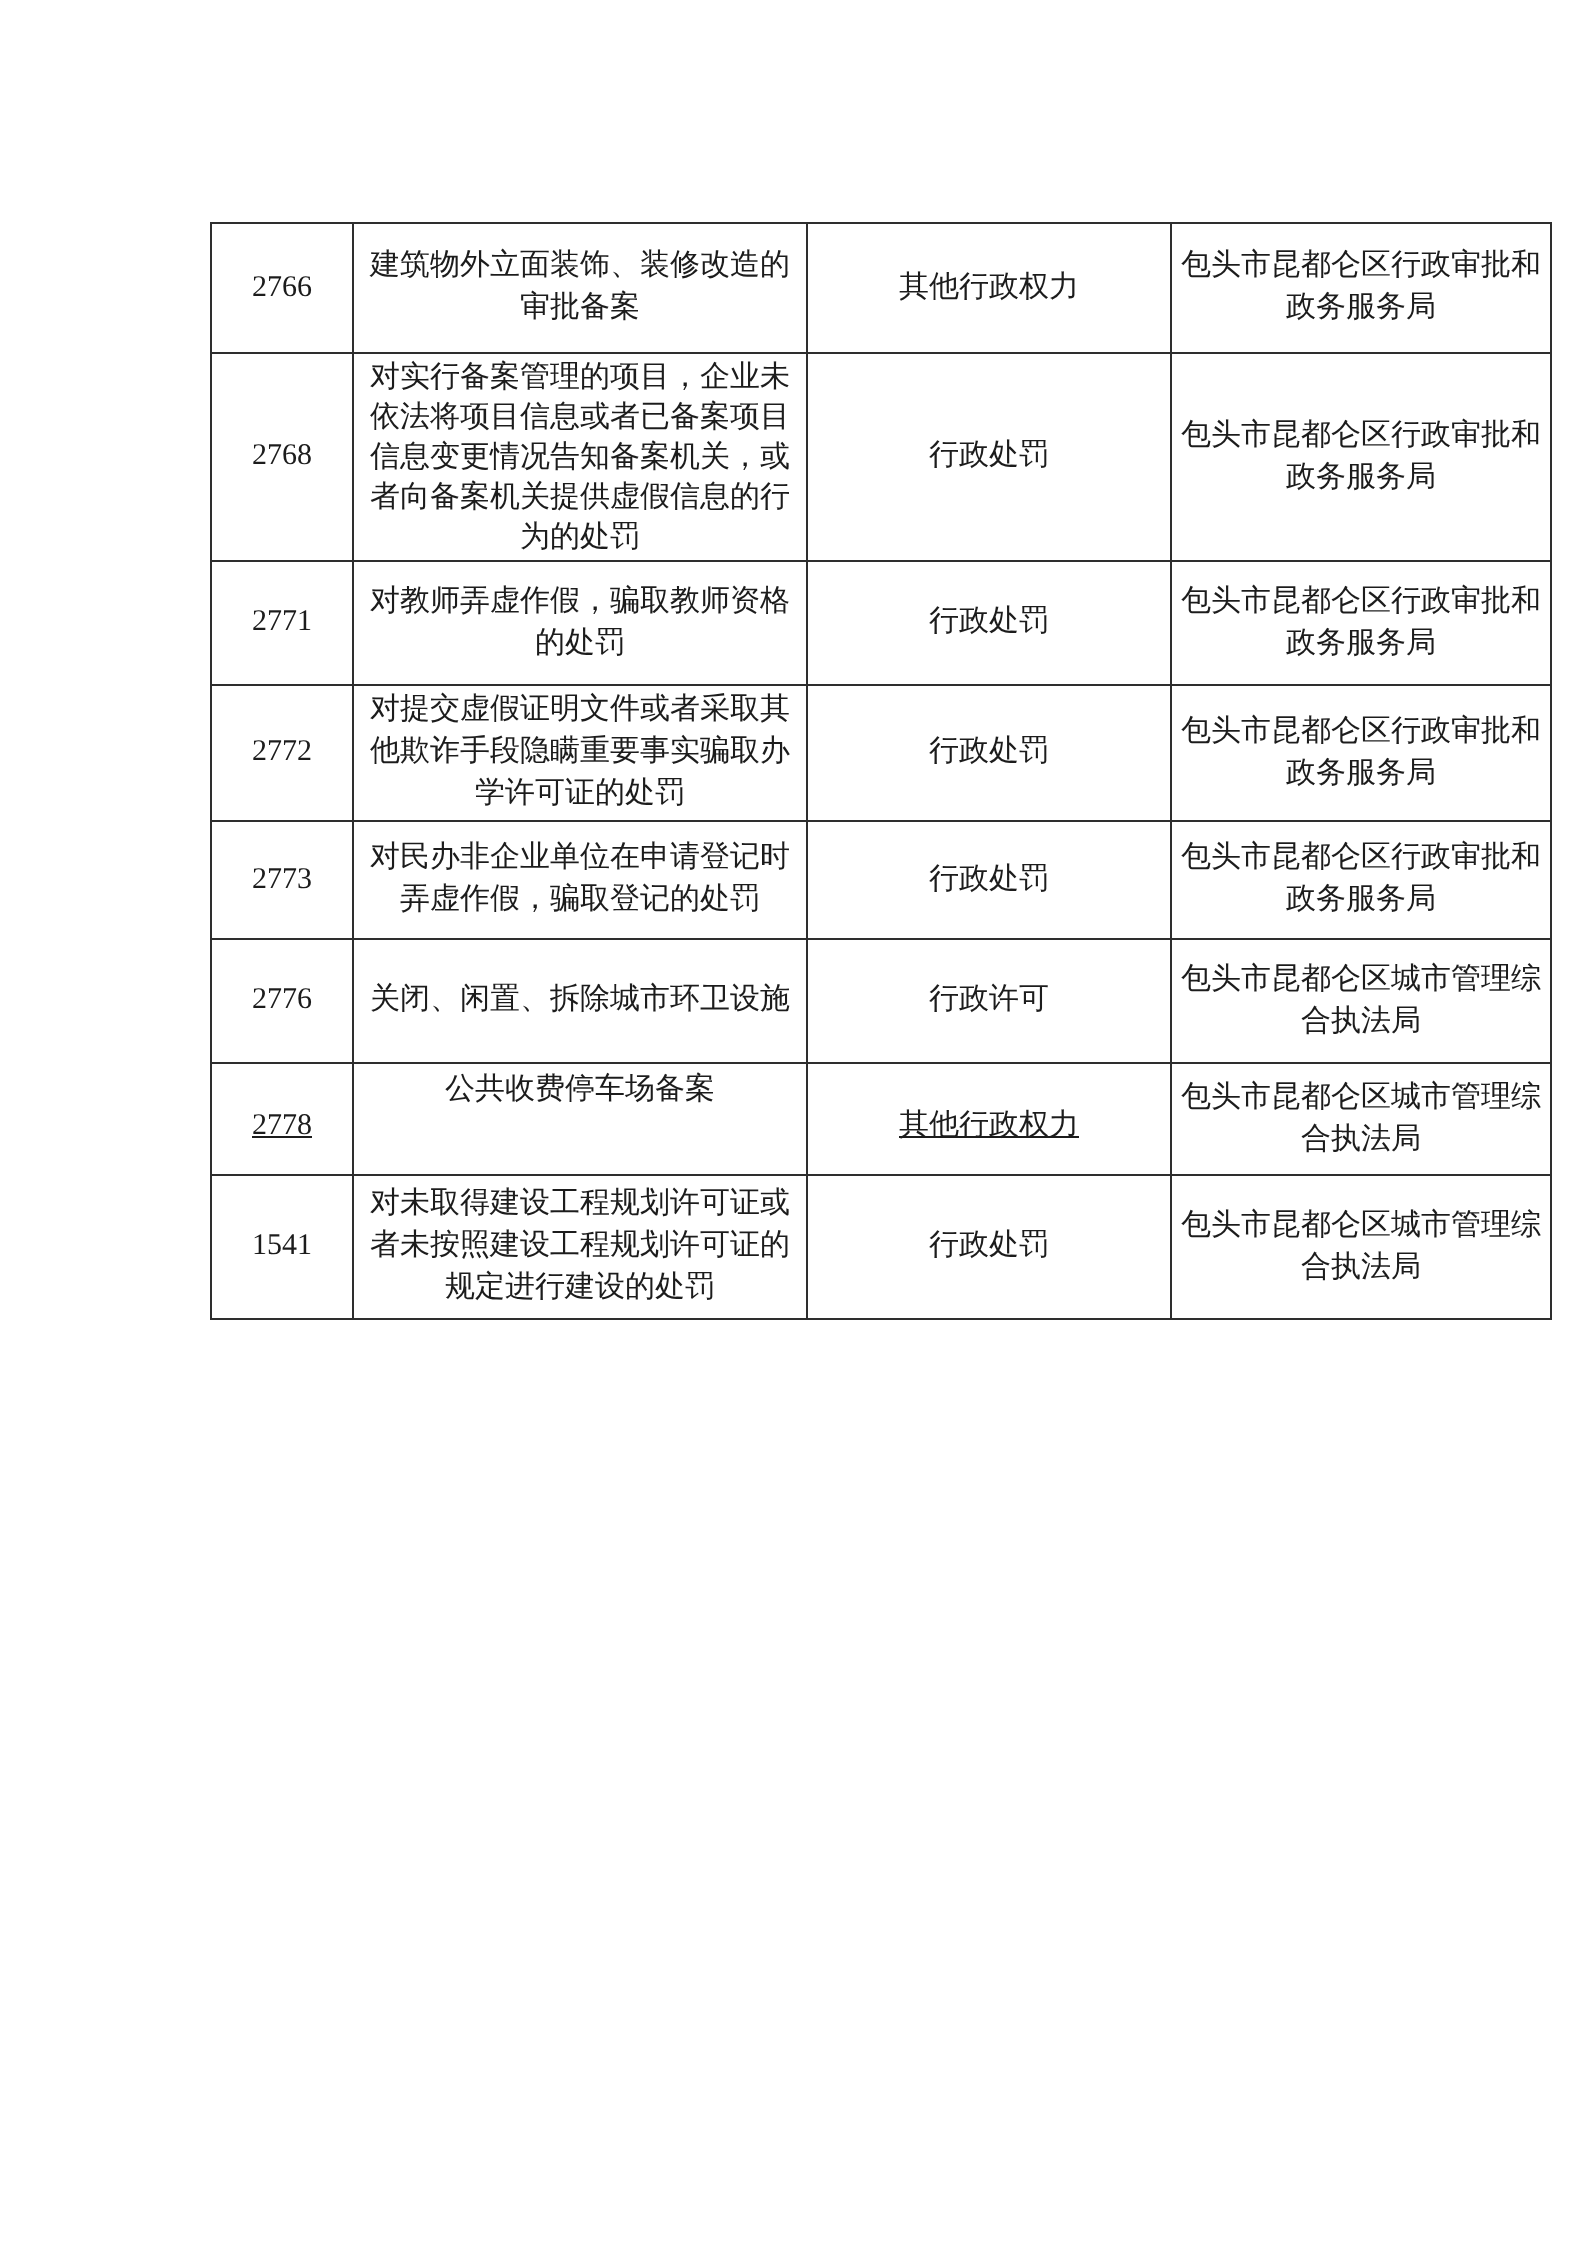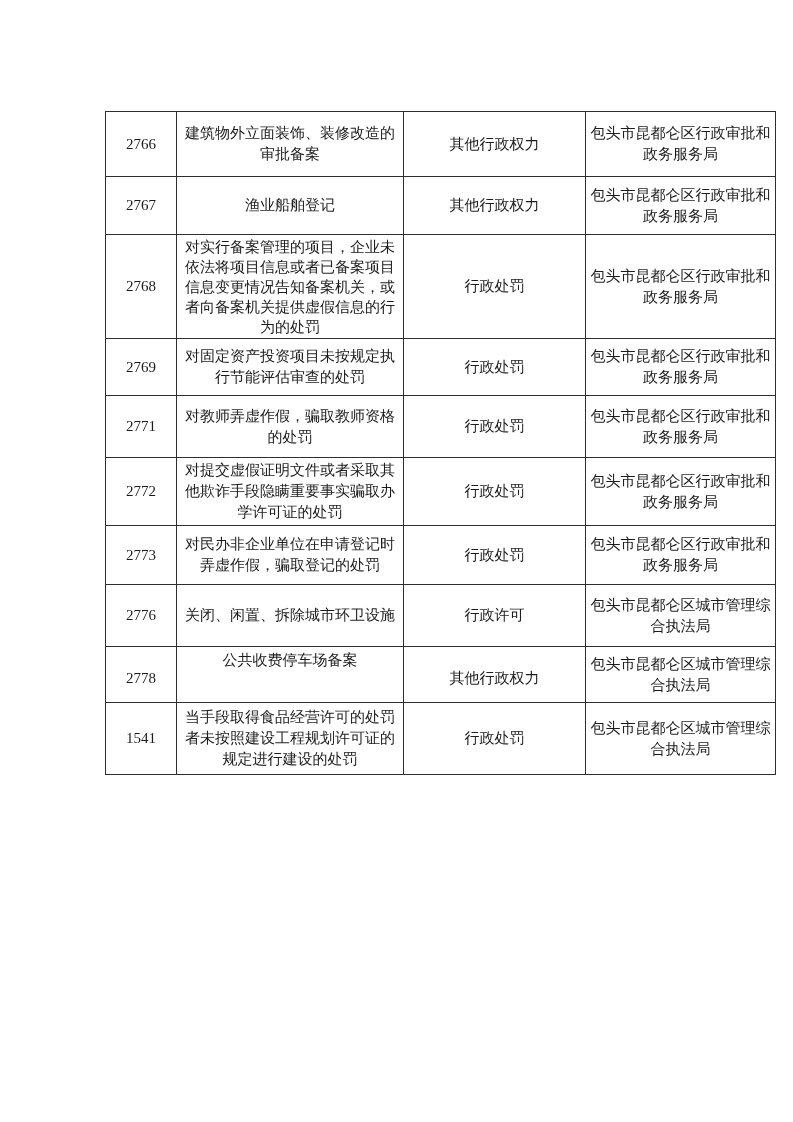--- a/index.html
+++ b/index.html
@@ -56,21 +56,21 @@
   tr.r6  { height: 62px; }
   tr.r7  { height: 68px; }
   tr.r8  { height: 59px; }
   tr.r9  { height: 58px; }
   tr.r10 { height: 60px; }
   tr.r11 { height: 62px; }
   tr.r12 { height: 55px; }
   tr.r13 { height: 56px; }
   tr.r13 td.name-cell { vertical-align: top; padding-top: 3px; }
   tr.r13 td.cat-cell,
-  tr.r13 td.id-cell { vertical-align: middle; padding-top: 8px; }
+  tr.r13 td.id-cell { vertical-align: middle; padding-top: 8px; text-decoration: underline; }
   tr.r14 { height: 72px; }
 </style>
 </head>
 <body>
 
 <div class="doc-page">
   <table class="items-table">
     <colgroup>
       <col style="width:71px">
       <col style="width:227px">
@@ -79,42 +79,27 @@
     </colgroup>
     <tbody>
       <tr class="r1">
         <td class="id-cell">2766</td>
         <td class="name-cell">建筑物外立面装饰、装修改造的
 审批备案</td>
         <td class="cat-cell">其他行政权力</td>
         <td class="dept-cell">包头市昆都仑区行政审批和
 政务服务局</td>
       </tr>
-      <tr class="r2">
-        <td class="id-cell">2767</td>
-        <td class="name-cell">渔业船舶登记</td>
-        <td class="cat-cell">其他行政权力</td>
-        <td class="dept-cell">包头市昆都仑区行政审批和
-政务服务局</td>
-      </tr>
       <tr class="r3">
         <td class="id-cell">2768</td>
         <td class="name-cell">对实行备案管理的项目，企业未
 依法将项目信息或者已备案项目
 信息变更情况告知备案机关，或
 者向备案机关提供虚假信息的行
 为的处罚</td>
-        <td class="cat-cell">行政处罚</td>
-        <td class="dept-cell">包头市昆都仑区行政审批和
-政务服务局</td>
-      </tr>
-      <tr class="r4">
-        <td class="id-cell">2769</td>
-        <td class="name-cell">对固定资产投资项目未按规定执
-行节能评估审查的处罚</td>
         <td class="cat-cell">行政处罚</td>
         <td class="dept-cell">包头市昆都仑区行政审批和
 政务服务局</td>
       </tr>
       <tr class="r6">
         <td class="id-cell">2771</td>
         <td class="name-cell">对教师弄虚作假，骗取教师资格
 的处罚</td>
         <td class="cat-cell">行政处罚</td>
         <td class="dept-cell">包头市昆都仑区行政审批和
@@ -146,21 +131,21 @@
       </tr>
       <tr class="r13">
         <td class="id-cell">2778</td>
         <td class="name-cell">公共收费停车场备案</td>
         <td class="cat-cell">其他行政权力</td>
         <td class="dept-cell">包头市昆都仑区城市管理综
 合执法局</td>
       </tr>
       <tr class="r14">
         <td class="id-cell">1541</td>
-        <td class="name-cell">当手段取得食品经营许可的处罚
+        <td class="name-cell">对未取得建设工程规划许可证或
 者未按照建设工程规划许可证的
 规定进行建设的处罚</td>
         <td class="cat-cell">行政处罚</td>
         <td class="dept-cell">包头市昆都仑区城市管理综
 合执法局</td>
       </tr>
     </tbody>
   </table>
 </div>
 

